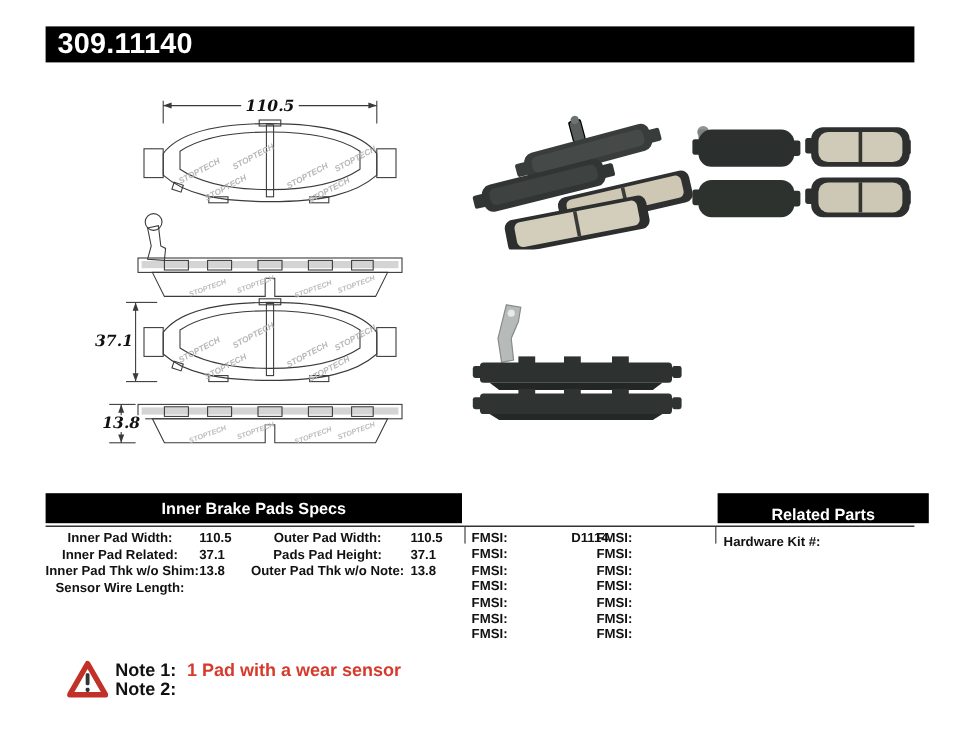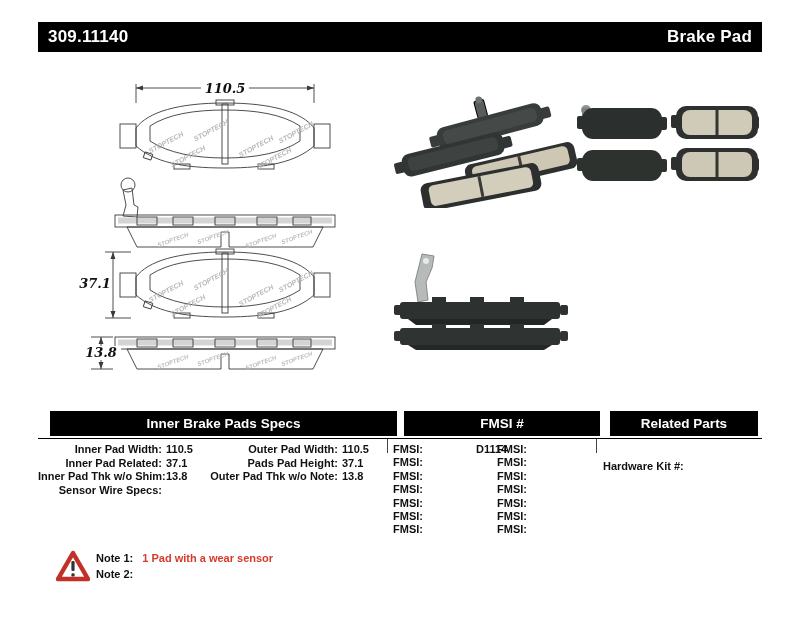--- a/index.html
+++ b/index.html
@@ -5,71 +5,70 @@
   html,body { margin:0; padding:0; background:#fff; }
   .sheet {
     position:relative; width:800px; height:619px; background:#ffffff;
     font-family:"Liberation Sans", sans-serif; overflow:hidden;
   }
   
   .titlebar {
     position:absolute; left:38px; top:22px; width:724px; height:30px;
     background:#000; color:#fff; display:flex; justify-content:space-between;
     align-items:center; padding:0 10px; box-sizing:border-box;
-    font-weight:bold; font-size:17px; letter-spacing:0.2px;
+    font-weight:bold; font-size:24px; letter-spacing:0.2px;
   }
   
   .drawing-svg { position:absolute; left:35px; top:75px; }
   .photo-svg { position:absolute; }
   #photo-angled { left:393px; top:90px; }
   #photo-flat   { left:576px; top:100px; }
   #photo-edge   { left:392px; top:248px; }
   .dimtext { font-family:"DejaVu Serif", serif; font-style:italic; font-weight:bold; font-size:13px; fill:#111; }
   .wm { font-family:"Liberation Sans", sans-serif; font-weight:bold; font-style:italic; font-size:7px; fill:#b7b7b7; }
   .wm2 { font-family:"Liberation Sans", sans-serif; font-weight:bold; font-style:italic; font-size:6px; fill:#bcbcbc; }
   .dline { stroke:#3a3a3a; stroke-width:0.9; fill:none; }
   .dfill { fill:#3a3a3a; }
   
   .colhead {
     position:absolute; top:411px; height:25px; background:#000; color:#fff;
     font-weight:bold; font-size:13.5px; display:flex; align-items:center;
-    justify-content:center; box-sizing:border-box;margin-left:12px;
+    justify-content:center; box-sizing:border-box;
   }
   #head-innerouter { left:38px; width:347px; }
   #head-innerouter span { flex:1; text-align:center; }
   #head-fmsi { left:392px; width:196px; }
-  #head-related { left:598px; width:148px; }
+  #head-related { left:598px; width:176px;align-items:flex-end; }
   .hrule { position:absolute; left:38px; top:438px; width:724px; height:1px; background:#000; }
   .vsep { position:absolute; top:439px; height:14px; width:1px; background:#444; }
   #vsep1 { left:387px; } #vsep2 { left:596px; }
   .spec-col { position:absolute; top:443px; font-size:11px; font-weight:bold; color:#111; }
   .spec-row { display:flex; line-height:13.5px; white-space:nowrap; }
-  .spec-label { display:inline-block; text-align:right; }
+  .spec-label { display:inline-block; text-align:center; }
   #inner-col { left:38px; } #inner-col .spec-label { width:124px; }
   #outer-col { left:208px; } #outer-col .spec-label { width:130px; }
   .spec-value { margin-left:4px; }
   .fmsi-col { position:absolute; top:443px; font-size:11px; font-weight:bold; color:#111; }
   #fmsi-col1 { left:393px; } #fmsi-col2 { left:497px; }
   .fmsi-row { display:flex; line-height:13.4px;gap:47px; }
   .fmsi-label { display:inline-block; width:36px; }
-  #related-col { left:603px; position:absolute; top:460px; font-size:11px; font-weight:bold; color:#111; }
+  #related-col { left:603px; position:absolute; top:446px; font-size:11px; font-weight:bold; color:#111; }
   
   .warn-svg { position:absolute; left:56px; top:550px; }
-  .notes { position:absolute; left:96px; top:551px; font-size:11px; font-weight:bold; color:#111; }
+  .notes { position:absolute; left:96px; top:551px; font-size:15px; font-weight:bold; color:#111; }
   .note-line { line-height:15.5px; white-space:nowrap; }
   .note-red { margin-left:9px; }
 </style>
 </head>
 <body>
 
 <div class="sheet">
 
   <div class="titlebar">
     <span>309.11140</span>
-    <span>Brake Pad</span>
   </div>
 
   <svg class="drawing-svg" width="330" height="305" viewBox="0 0 330 305">
     <defs>
       <g id="padface">
         <rect x="0" y="26" width="16" height="24" fill="#fff" class="dline"></rect>
         <rect x="194" y="26" width="16" height="24" fill="#fff" class="dline"></rect>
         <path class="dline" fill="#fff" d="M16,48 L16,30 C28,14 58,5 105,5 C152,5 182,14 194,30 L194,48 C176,64 148,70 105,70 C62,70 34,64 16,48 Z"></path>
         <path class="dline" d="M30,28 C48,16 75,12 105,12 C135,12 162,16 180,28 L180,43 C162,55 135,60 105,60 C75,60 48,55 30,43 Z"></path>
         <rect class="dline" x="102" y="6" width="6" height="60" fill="#fff"></rect>
@@ -219,23 +218,20 @@
       <rect x="8" y="80" width="160" height="17" rx="3" fill="#2f3331"></rect>
       <rect x="2" y="83" width="8" height="10" rx="2" fill="#2f3331"></rect>
       <rect x="168" y="83" width="8" height="10" rx="2" fill="#2f3331"></rect>
       <path d="M16,97 L160,97 L152,102 L24,102 Z" fill="#242826"></path>
     </g>
   </svg>
 
   <div id="head-innerouter" class="colhead">
     <span>Inner Brake Pads Specs</span>
   </div>
-  <div id="head-fmsi" class="colhead">
-    <span>FMSI #</span>
-  </div>
   <div id="head-related" class="colhead">
     <span>Related Parts</span>
   </div>
   <div class="hrule"></div>
   <div id="vsep1" class="vsep"></div>
   <div id="vsep2" class="vsep"></div>
 
   <div id="inner-col" class="spec-col">
     <div class="spec-row">
       <span class="spec-label">Inner Pad Width:</span>
@@ -243,21 +239,21 @@
     </div>
     <div class="spec-row">
       <span class="spec-label">Inner Pad Related:</span>
       <span class="spec-value">37.1</span>
     </div>
     <div class="spec-row">
       <span class="spec-label">Inner Pad Thk w/o Shim:</span>
       <span class="spec-value">13.8</span>
     </div>
     <div class="spec-row">
-      <span class="spec-label">Sensor Wire Specs:</span>
+      <span class="spec-label">Sensor Wire Length:</span>
       <span class="spec-value"></span>
     </div>
   </div>
 
   <div id="outer-col" class="spec-col">
     <div class="spec-row">
       <span class="spec-label">Outer Pad Width:</span>
       <span class="spec-value">110.5</span>
     </div>
     <div class="spec-row">

